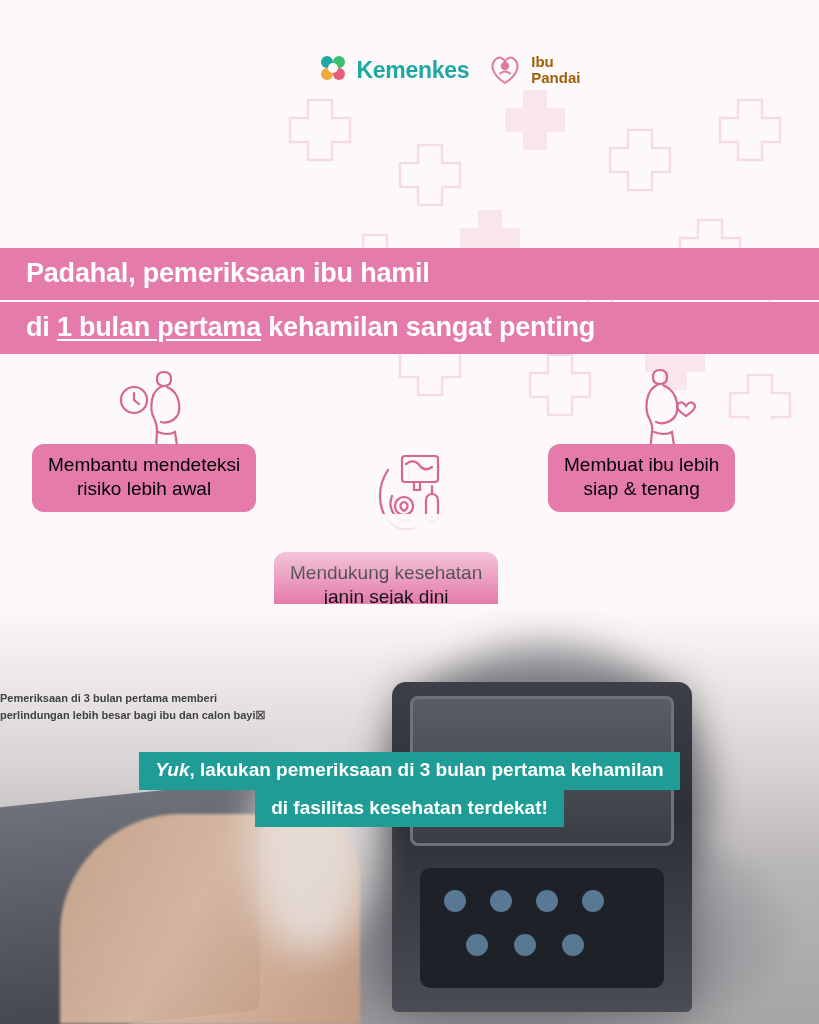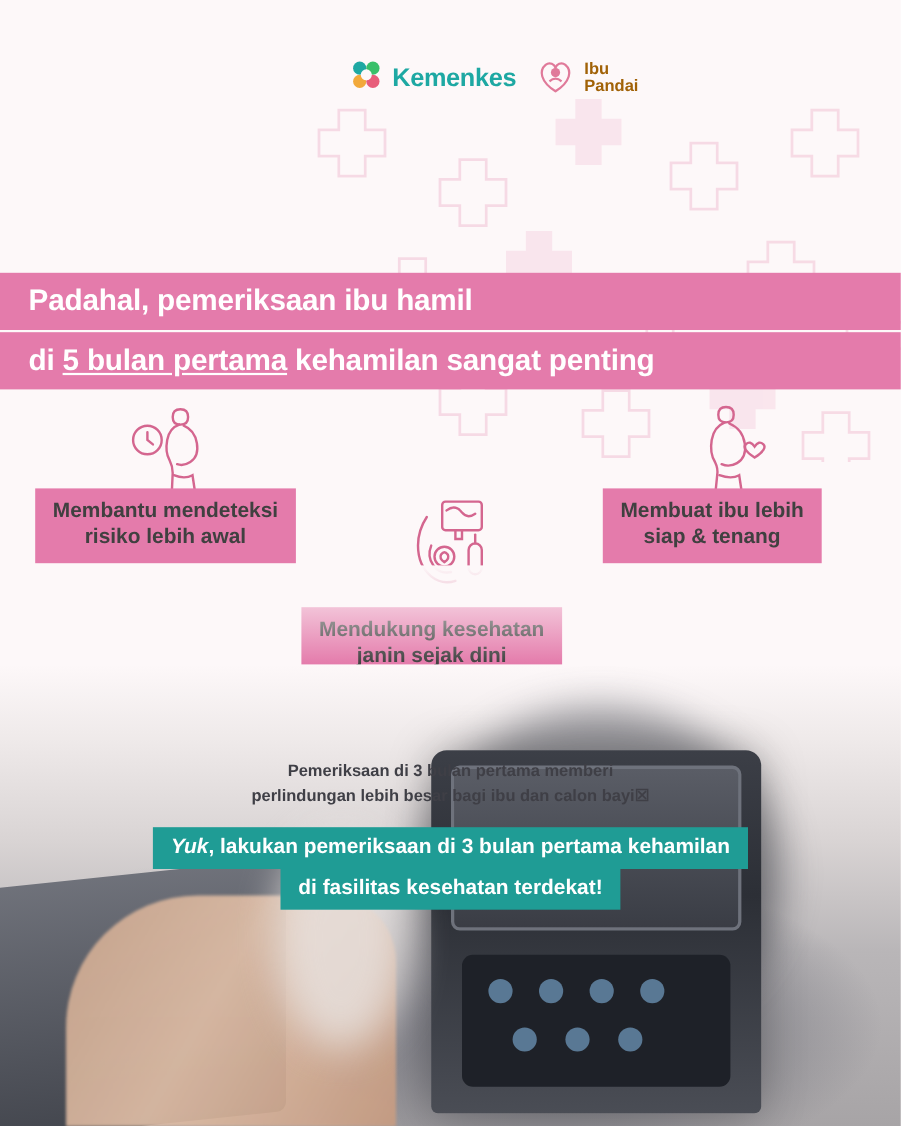--- a/index.html
+++ b/index.html
@@ -135,44 +135,45 @@
     padding: 10px 26px 11px;
     white-space: nowrap;
   }
   .headline-line.l1 { margin-bottom: 2px; }
   .headline-line u { text-decoration: underline; text-underline-offset: 3px; }
 
   
   .benefit-label {
     position: absolute;
     background: #e47bab;
-    color: #404040;
+    color: #000000;
     font-size: 19px;
-    font-weight: bold;
+    font-weight: normal;
     line-height: 1.28;
     padding: 9px 16px 10px;
     text-align: center;
     white-space: pre-line;
+    border-radius: 12px;
   }
   .b-left  { left: 32px;  top: 444px; }
   .b-mid   { left: 274px; top: 552px; }
   .b-right { left: 548px; top: 444px; }
 
   .icon-box { position: absolute; }
   .i-left  { left: 118px; top: 364px; }
   .i-mid   { left: 368px; top: 450px; }
   .i-right { left: 630px; top: 362px; }
 
   
   .support-text {
     position: absolute;
     top: 690px; left: 0; width: 819px;
-    text-align: center;
+    text-align: left;
     color: #3f3f46;
-    font-size: 15px;
+    font-size: 11px;
     font-weight: bold;
     line-height: 1.5;
   }
   .cta {
     position: absolute;
     top: 752px; left: 0; width: 819px;
     display: flex; flex-direction: column; align-items: center;
   }
   .cta-line {
     background: #1f9c95;
@@ -242,21 +243,21 @@
         <span>Ibu</span><br>
         <span>Pandai</span>
       </span>
     </div>
 
   </div>
 
   <div class="headline">
     <div class="headline-line l1">Padahal, pemeriksaan ibu hamil</div>
     <div class="headline-line l2">
-      <span>di </span><u>5 bulan pertama</u><span> kehamilan sangat penting</span>
+      <span>di </span><u>1 bulan pertama</u><span> kehamilan sangat penting</span>
     </div>
   </div>
 
   <div class="icon-box i-left">
     <svg width="86" height="96" viewBox="0 0 86 96">
       <g fill="none" stroke="#d4668f" stroke-width="2.2" stroke-linecap="round">
         <path d="M46 8 q7 0 7 7 q0 7-7 7 q-7 0-7-7 q0-7 7-7 z"></path>
         <path d="M45 22 q-9 3-11 14 q-2 11 2 18 q3 6 3 12 l-1 22"></path>
         <path d="M49 23 q10 4 12 16 q2 12-6 17 q-6 4-12 2"></path>
         <path d="M40 68 q10 4 17 0 l3 20"></path>

